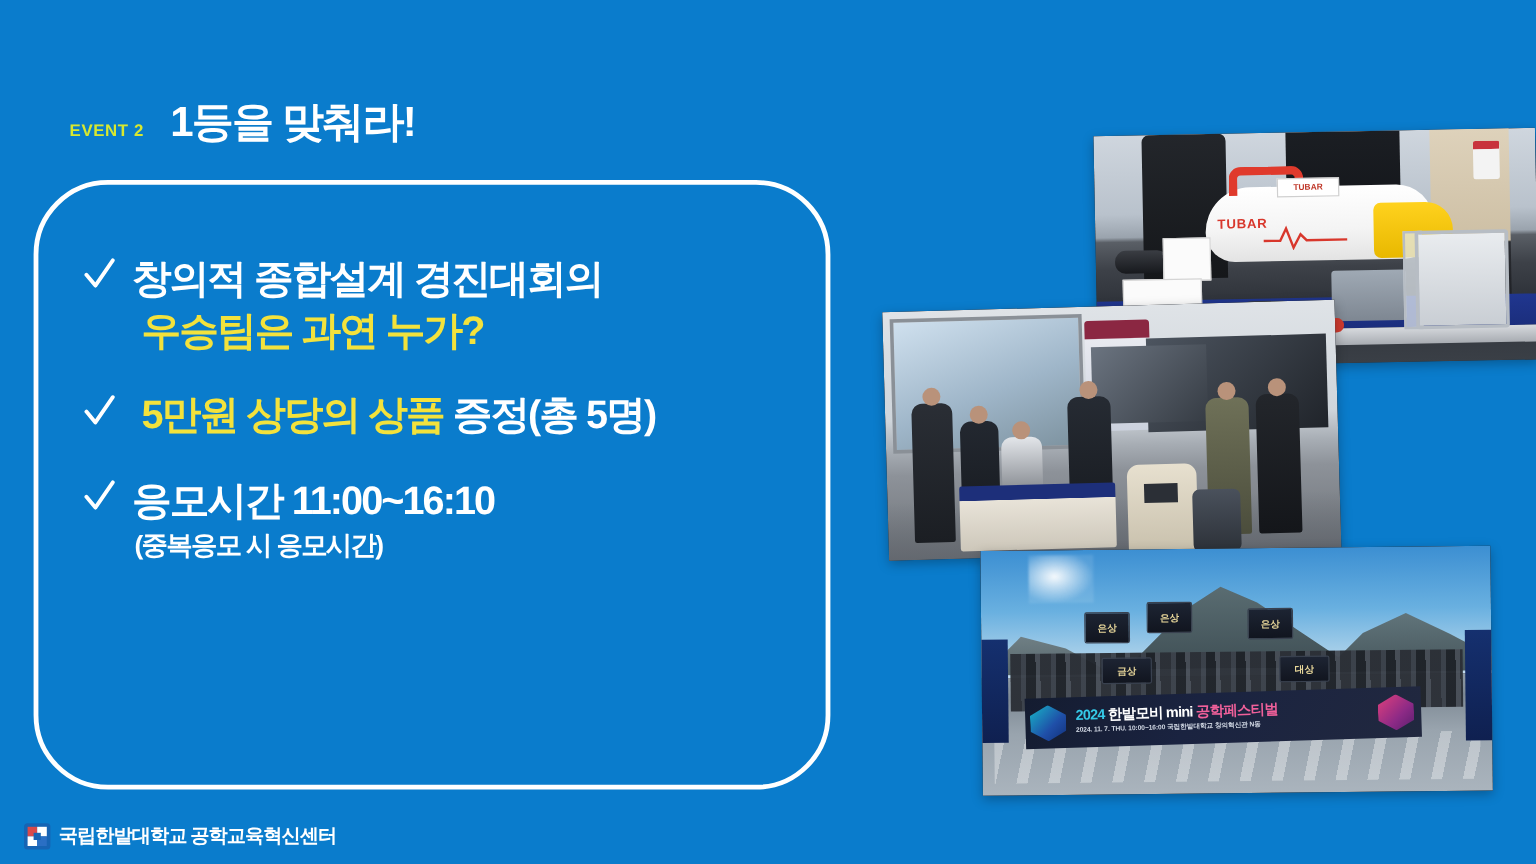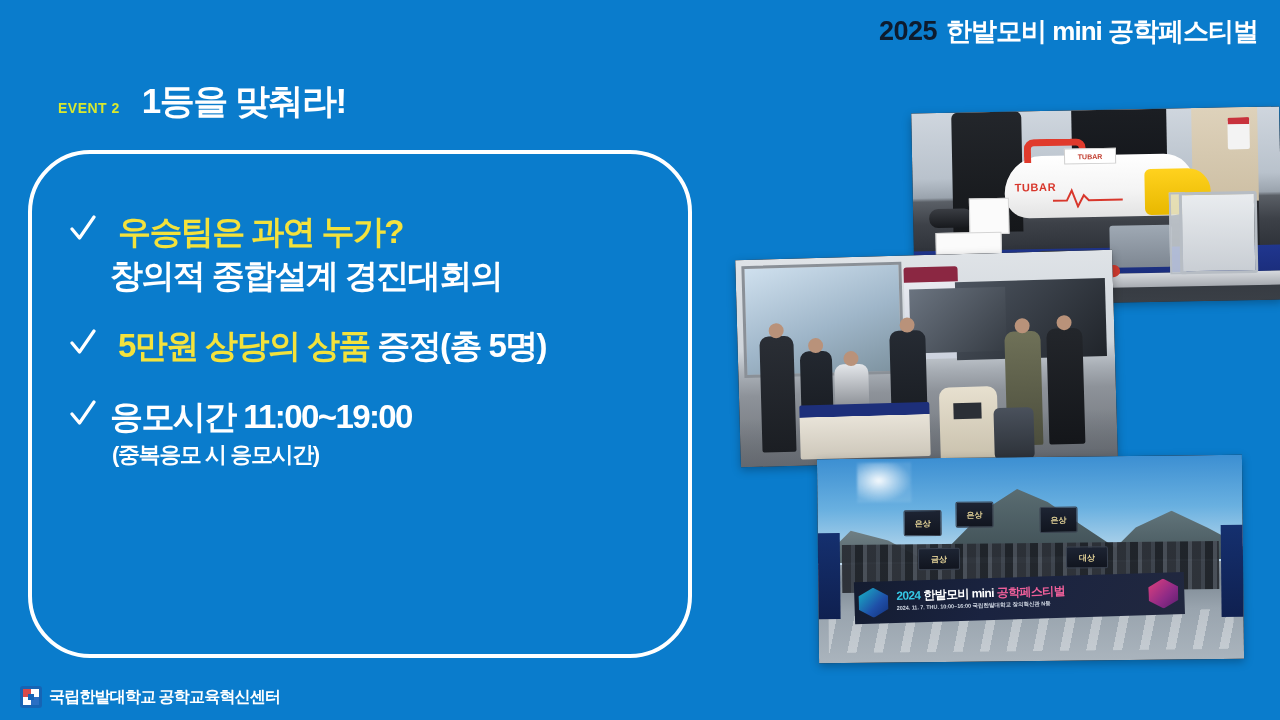--- a/index.html
+++ b/index.html
@@ -437,41 +437,37 @@
     background: repeating-linear-gradient(102deg,
       rgba(255,255,255,0.34) 0px, rgba(255,255,255,0.34) 9px,
       rgba(140,150,160,0.0) 9px, rgba(140,150,160,0.0) 26px);
   }
 </style>
 </head>
 <body>
 
 <div class="slide">
 
-  <div class="brand-bar">
-    <span class="brand-year">2025</span>
-    <span class="brand-name">한밭모비 mini 공학페스티벌</span>
-  </div>
 
   <div class="title-row">
     <span class="event-tag">EVENT 2</span>
     <span class="event-title">1등을 맞춰라!</span>
   </div>
 
   <div class="info-box">
 
     <div class="bullet">
       <span class="check-icon">
         <svg width="26" height="30" viewBox="0 0 26 30" aria-hidden="true">
           <path d="M2 15 L9.5 24 L24 3" fill="none" stroke="#ffffff" stroke-width="3.2" stroke-linecap="round" stroke-linejoin="round"></path>
         </svg>
       </span>
       <div class="bullet-body">
+        <div class="line">창의적 종합설계 경진대회의</div>
         <div class="line indented"><span class="hl">우승팀은 과연 누가?</span><span></span></div>
-        <div class="line">창의적 종합설계 경진대회의</div>
       </div>
     </div>
 
     <div class="bullet">
       <span class="check-icon">
         <svg width="26" height="30" viewBox="0 0 26 30" aria-hidden="true">
           <path d="M2 15 L9.5 24 L24 3" fill="none" stroke="#ffffff" stroke-width="3.2" stroke-linecap="round" stroke-linejoin="round"></path>
         </svg>
       </span>
       <div class="bullet-body">
@@ -479,21 +475,21 @@
       </div>
     </div>
 
     <div class="bullet">
       <span class="check-icon">
         <svg width="26" height="30" viewBox="0 0 26 30" aria-hidden="true">
           <path d="M2 15 L9.5 24 L24 3" fill="none" stroke="#ffffff" stroke-width="3.2" stroke-linecap="round" stroke-linejoin="round"></path>
         </svg>
       </span>
       <div class="bullet-body">
-        <div class="line">응모시간 11:00~19:00</div>
+        <div class="line">응모시간 11:00~16:10</div>
         <div class="note">(중복응모 시 응모시간)</div>
       </div>
     </div>
 
   </div>
 
   <div class="footer">
     <span class="footer-logo">
       <span class="q q1"></span>
         <span class="q q2"></span>

